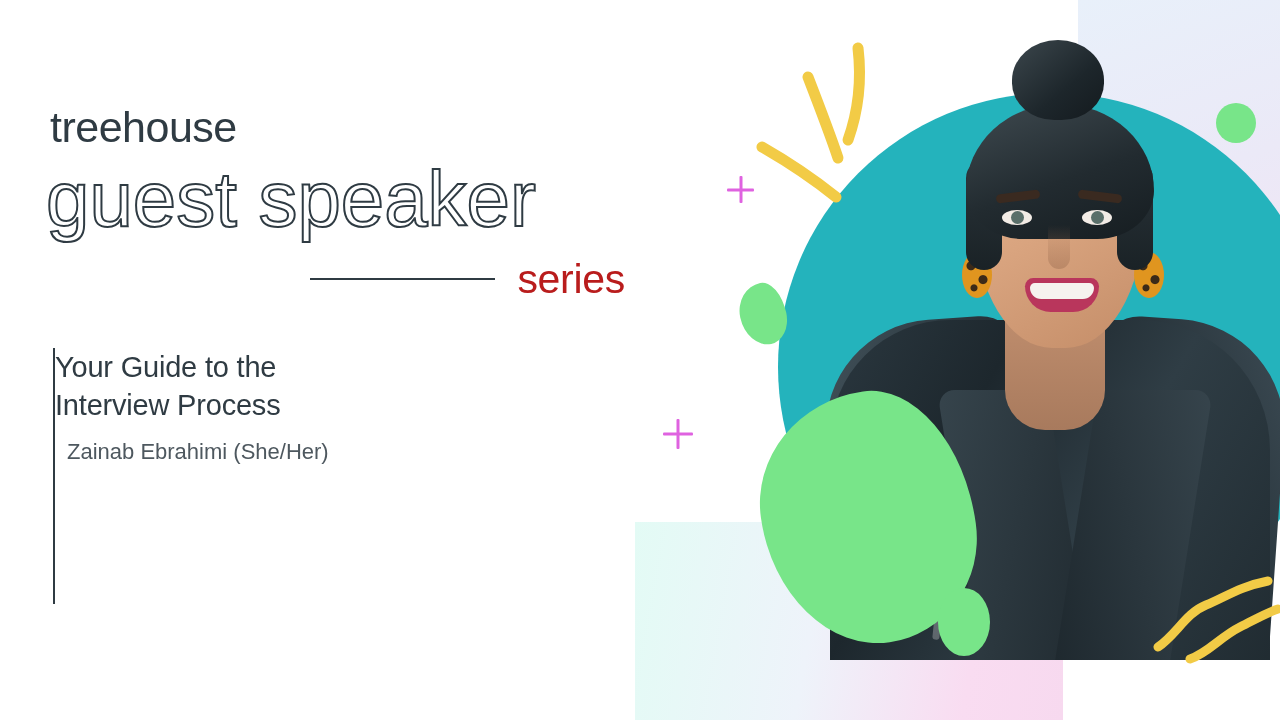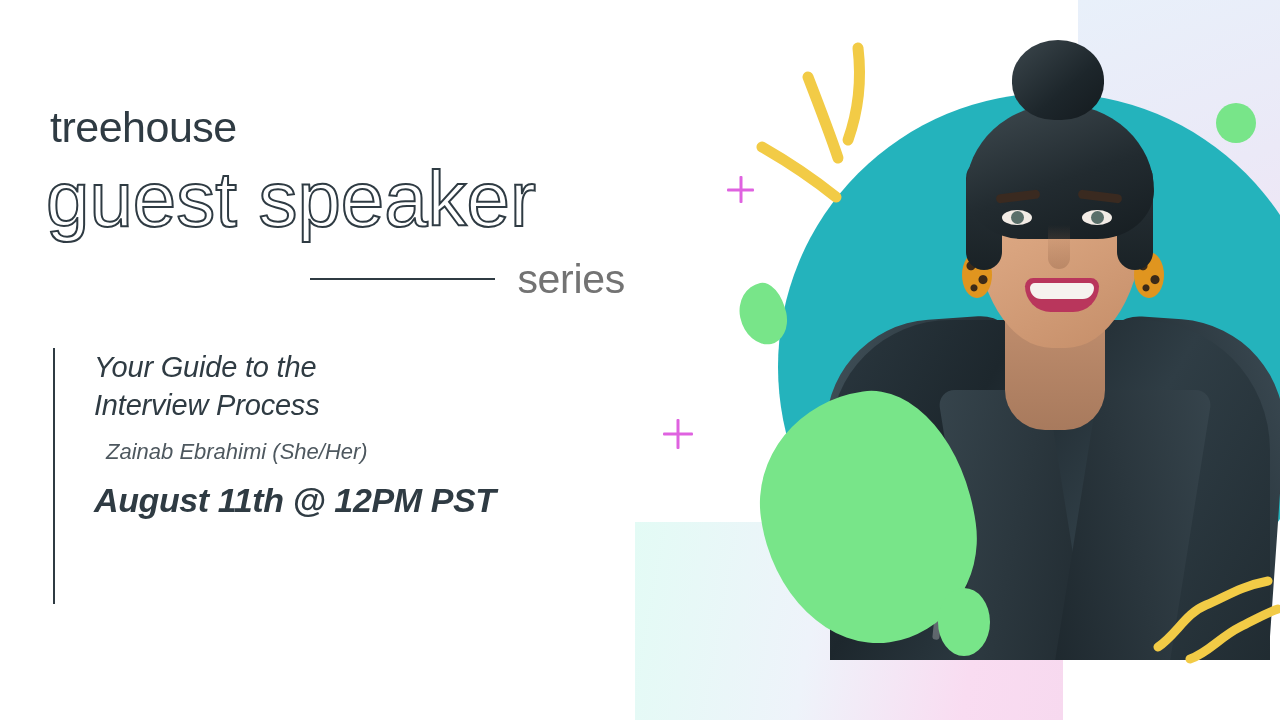--- a/index.html
+++ b/index.html
@@ -365,35 +365,33 @@
     align-items: center;
   }
   #series-rule {
     flex: 1 1 auto;
     height: 2px;
     background: #2f3b43;
     margin-right: 22px;
   }
   #series-label {
     font-size: 41px;
-    color: #737373;
+    color: #b91c1c;
     letter-spacing: -0.3px;
     line-height: 1;
     flex: 0 0 auto;
   }
 
   #detail-block {
     position: absolute;
     left: 53px;
     top: 348px;
     height: 256px;
     border-left: 2px solid #2f3b43;
-    padding-left: 39px;
     box-sizing: border-box;
-    font-style: italic;
   }
   #talk-title {
     margin: 0;
     font-size: 29px;
     font-weight: 400;
     line-height: 1.32;
     color: #2f3b43;
     letter-spacing: -0.2px;
     white-space: pre-line;
   }
@@ -493,17 +491,16 @@
 
     <div id="series-row">
       <span id="series-rule"></span>
       <span id="series-label">series</span>
     </div>
 
     <div id="detail-block">
       <h2 id="talk-title">Your Guide to the
 Interview Process</h2>
       <p id="speaker-name">Zainab Ebrahimi (She/Her)</p>
-      <p id="event-datetime">August 11th @ 12PM PST</p>
     </div>
 
   </div>
 </div>
 
 </body></html>

